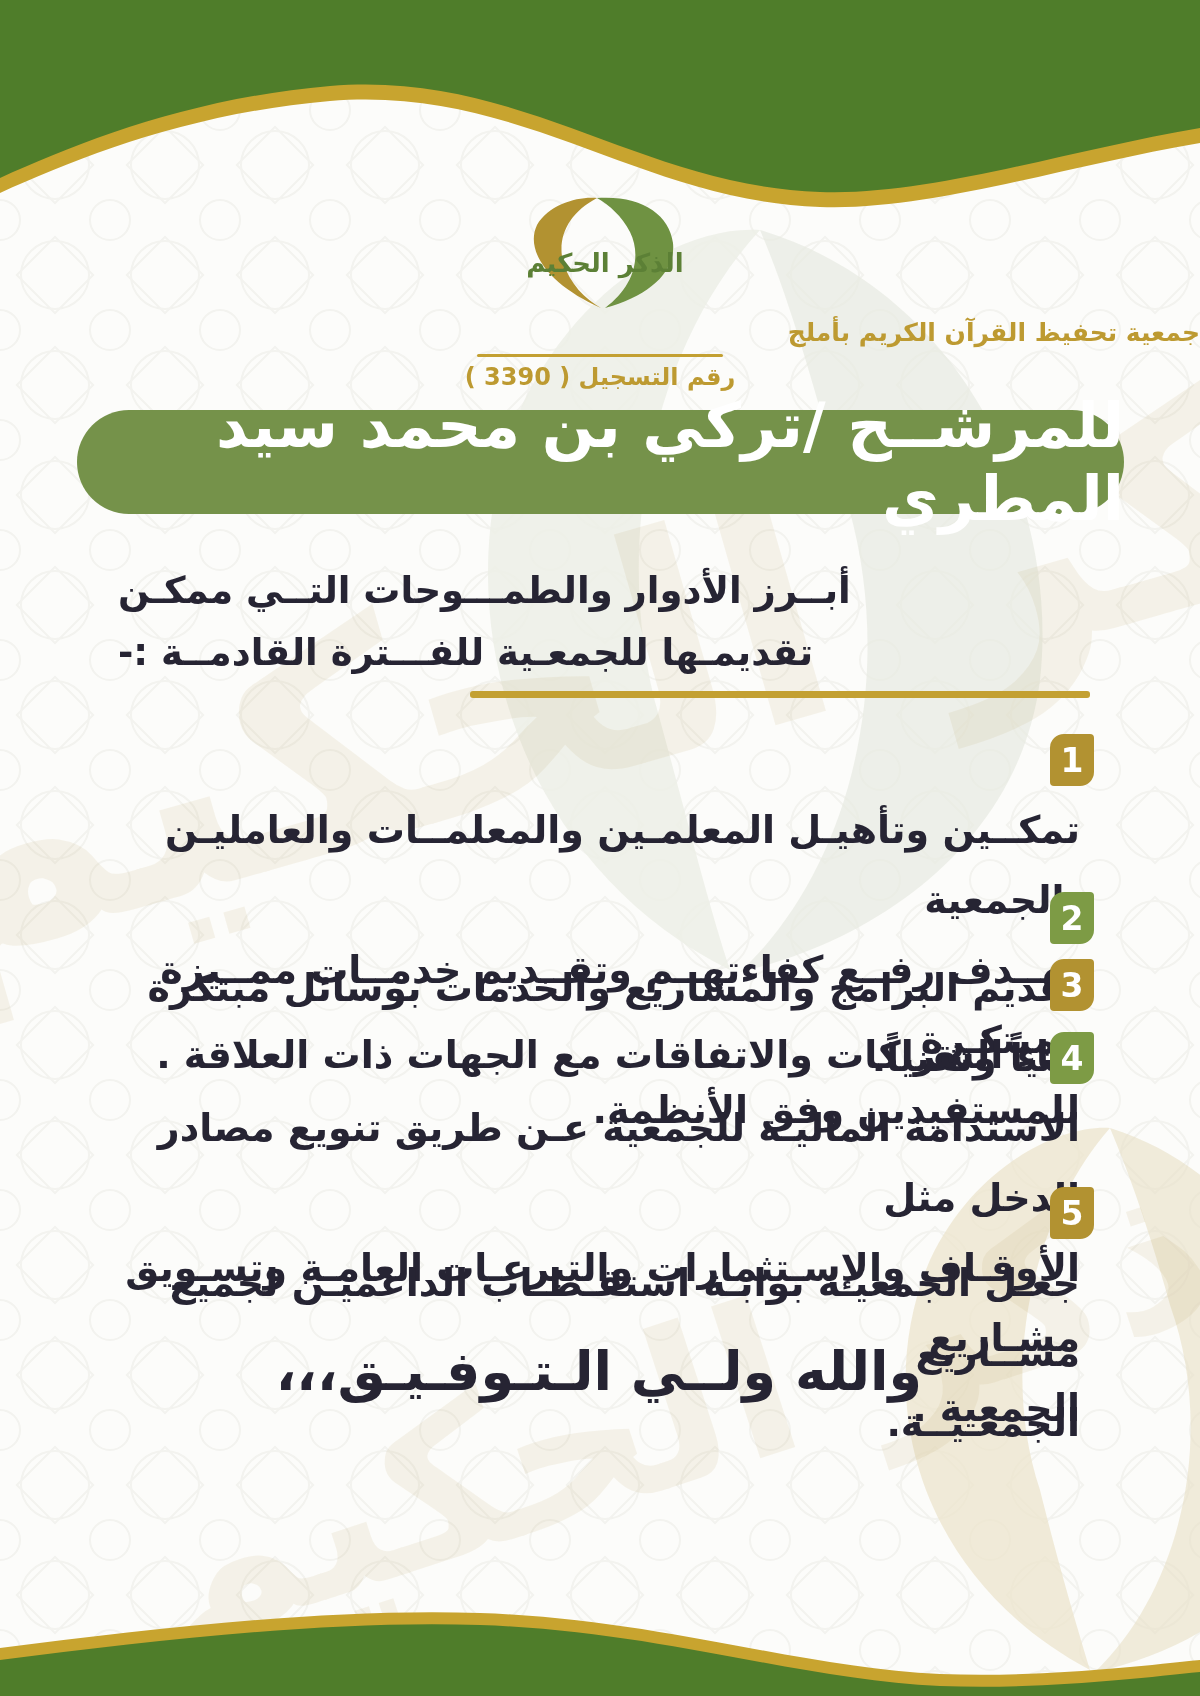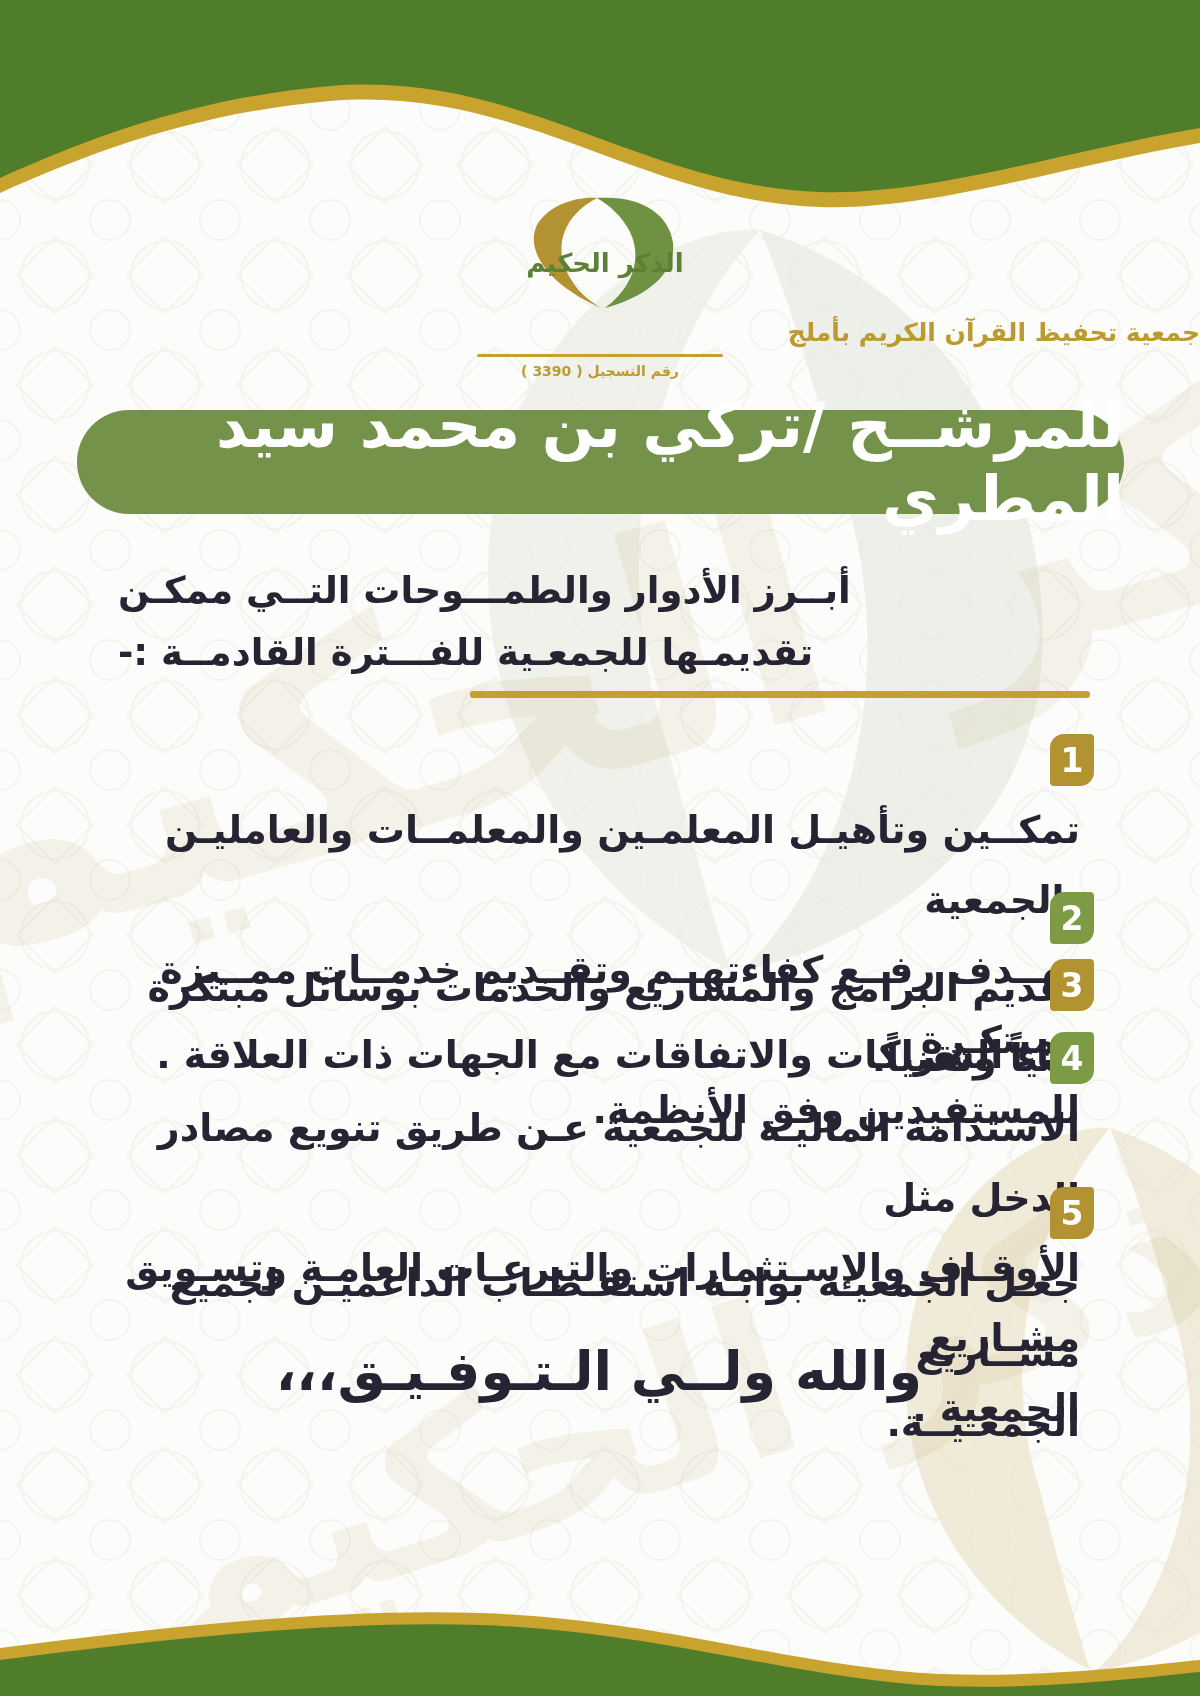--- a/index.html
+++ b/index.html
@@ -22,21 +22,21 @@
   .wm-text-bottomright{top:1280px;right:-190px;font-size:210px;opacity:0.10;transform:rotate(-18deg);}
   
   .wave{position:absolute;left:0;width:1200px;z-index:2;}
   .wave-top{top:0;height:240px;}
   .wave-bottom{top:1556px;height:140px;}
   
   .logo-block{position:absolute;top:194px;left:0;right:0;text-align:center;z-index:3;}
   .logo-mark{display:block;margin:0 auto;}
   .org-name{margin-top:6px;font-size:25px;font-weight:bold;color:#bd9a31;text-align:right;}
   .org-divider{width:246px;height:3px;background:#c3a032;margin:7px auto 6px auto;border-radius:2px;}
-  .org-reg{font-size:14px;font-weight:bold;color:#bd9a31;letter-spacing:1px;}
+  .org-reg{font-size:24px;font-weight:bold;color:#bd9a31;letter-spacing:1px;}
   
   .banner{
     position:absolute;top:410px;left:77px;width:1047px;height:104px;z-index:3;
     background:#75924a;border-radius:52px;
     display:flex;align-items:center;justify-content:center;
   }
   .banner-text{color:#ffffff;font-size:62px;font-weight:bold;}
   
   .heading{
     position:absolute;top:560px;left:118px;width:952px;z-index:3;

